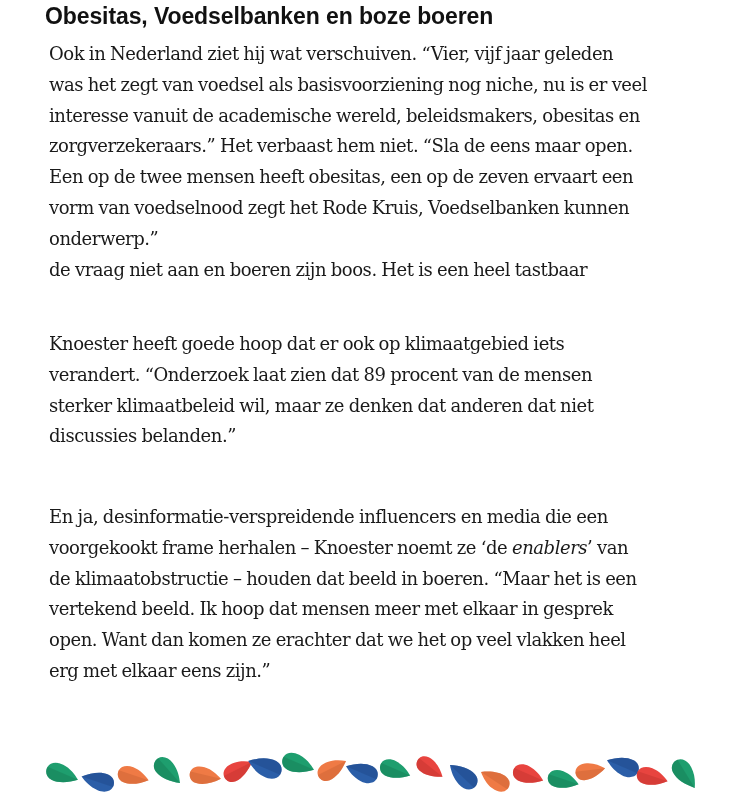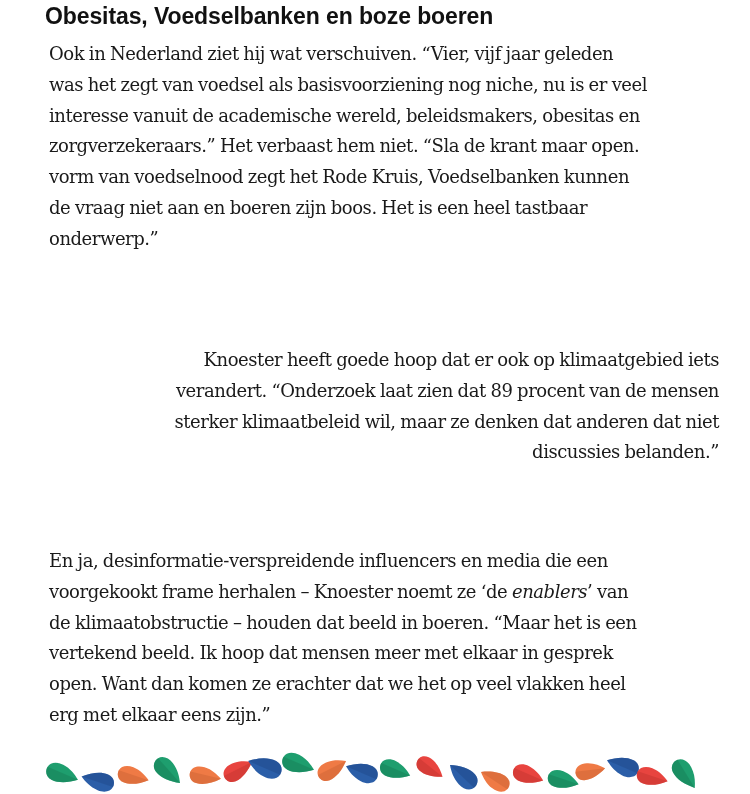--- a/index.html
+++ b/index.html
@@ -38,22 +38,22 @@
       line-height: 30.8px;
       color: #1a1a1a;
       margin: 4px;
       position: absolute;
       left: 0;
       width: 670px;
       letter-spacing: -0.45px;
       word-spacing: -0.6px;
     }
     .p1 { top: 35px; }
-    .p2 { top: 341px; text-align: right; }
-    .p3 { top: 542px; }
+    .p2 { top: 325px; }
+    .p3 { top: 498px; }
     .para .line { display: block; white-space: nowrap; }
     .para em { font-style: italic; }
 
     .petal-strip {
       position: absolute;
       left: 40px;
       top: 745px;
       width: 670px;
       height: 49px;
     }
@@ -62,24 +62,25 @@
 </head>
 <body>
 
 <div class="article">
   <h2 class="section-heading">Obesitas, Voedselbanken en boze boeren</h2>
 
   <p class="para p1">
     <span class="line">Ook in Nederland ziet hij wat verschuiven. “Vier, vijf jaar geleden</span>
     <span class="line">was het zegt van voedsel als basisvoorziening nog niche, nu is er veel</span>
     <span class="line">interesse vanuit de academische wereld, beleidsmakers, obesitas en</span>
-    <span class="line">zorgverzekeraars.” Het verbaast hem niet. “Sla de krant maar open.</span>
+    <span class="line">zorgverzekeraars.” Het verbaast hem niet. “Sla de eens maar open.</span>
+    <span class="line">Een op de twee mensen heeft obesitas, een op de zeven ervaart een</span>
     <span class="line">vorm van voedselnood zegt het Rode Kruis, Voedselbanken kunnen</span>
+    <span class="line">onderwerp.”</span>
     <span class="line">de vraag niet aan en boeren zijn boos. Het is een heel tastbaar</span>
-    <span class="line">onderwerp.”</span>
   </p>
 
   <p class="para p2">
     <span class="line">Knoester heeft goede hoop dat er ook op klimaatgebied iets</span>
     <span class="line">verandert. “Onderzoek laat zien dat 89 procent van de mensen</span>
     <span class="line">sterker klimaatbeleid wil, maar ze denken dat anderen dat niet</span>
     <span class="line">discussies belanden.”</span>
   </p>
 
   <p class="para p3">

